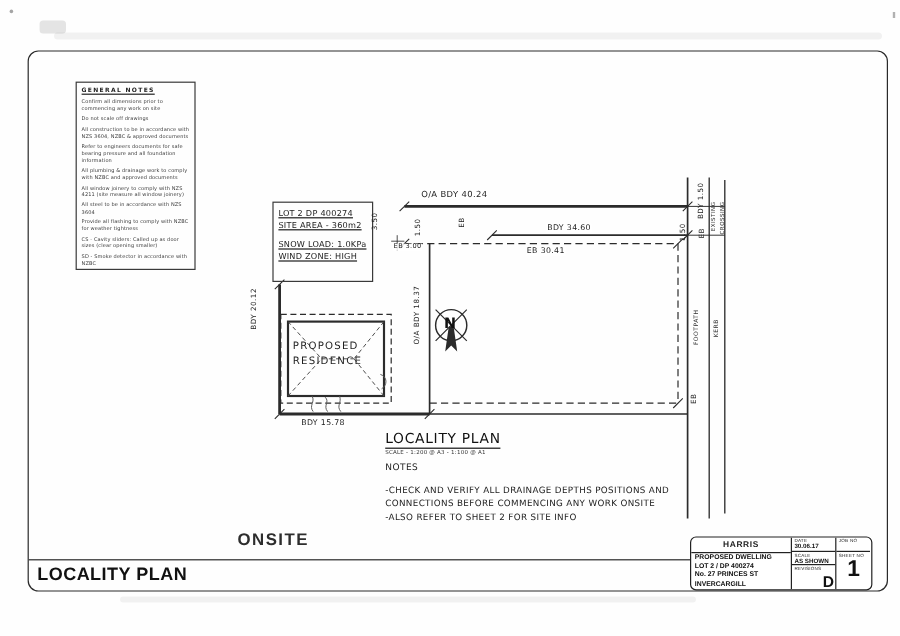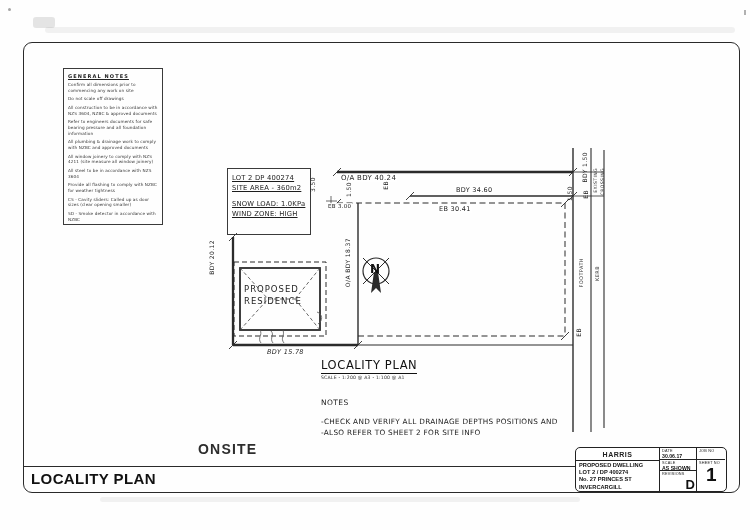--- a/index.html
+++ b/index.html
@@ -118,25 +118,25 @@
   </div>
 
   <div class="abs site-box">
     <div class="site-line">LOT 2 DP 400274</div>
     <div class="site-line">SITE AREA - 360m2</div>
     <div class="site-gap"></div>
     <div class="site-line">SNOW LOAD: 1.0KPa</div>
     <div class="site-line">WIND ZONE: HIGH</div>
   </div>
 
-  <div class="abs dim" style="left:340px;top:158px;font-size:7px;margin-top:16px;">O/A BDY 40.24</div>
+  <div class="abs dim" style="left:350px;top:158px;font-size:7px;">O/A BDY 40.24</div>
   <div class="abs dim" style="left:455px;top:186px;">BDY 34.60</div>
   <div class="abs dim" style="left:438px;top:205px;">EB 30.41</div>
   <div class="abs dim dim-sm" style="left:327px;top:203px;">EB 3.00</div>
-  <div class="abs dim" style="left:266px;top:348px;font-style:italic;">BDY 15.78</div>
+  <div class="abs dim" style="left:250px;top:348px;">BDY 15.78</div>
 
   <div class="abs vtext" style="left:208px;top:240px;">BDY 20.12</div>
   <div class="abs vtext" style="left:344px;top:238px;">O/A BDY 18.37</div>
   <div class="abs vtext dim-sm" style="left:309px;top:177px;">3.50</div>
   <div class="abs vtext dim-sm" style="left:345px;top:182px;">1.50</div>
   <div class="abs vtext dim-sm" style="left:382px;top:181px;">EB</div>
   <div class="abs vtext dim-sm" style="left:581px;top:152px;">BDY 1.50</div>
   <div class="abs vtext dim-sm" style="left:566px;top:186px;">1.50</div>
   <div class="abs vtext dim-sm" style="left:582px;top:190px;">EB</div>
   <div class="abs vtext dim-sm" style="left:575px;top:328px;">EB</div>
@@ -149,22 +149,23 @@
   <div class="abs res-label" style="left:244px;top:284px;">
     <div>PROPOSED</div>
     <div>RESIDENCE</div>
   </div>
 
   <div class="abs north-n" style="left:370px;top:262px;">N</div>
 
   <div class="abs" style="left:321px;top:354px;">
     <span class="lp-title" style="display:inline-block;">LOCALITY PLAN</span>
     <div class="lp-scale" style="margin-top:1px;">SCALE - 1:200 @ A3 - 1:100 @ A1</div>
-    <div class="lp-notes-t" style="margin-top:18px;">NOTES</div>
+    <div class="lp-notes-t" style="margin-top:5px;">NOTES</div>
     <div class="lp-note" style="margin-top:10px;">-CHECK AND VERIFY ALL DRAINAGE DEPTHS POSITIONS AND</div>
+    <div class="lp-note" style="margin-top:2px;">CONNECTIONS BEFORE COMMENCING ANY WORK ONSITE</div>
     <div class="lp-note" style="margin-top:2px;">-ALSO REFER TO SHEET 2 FOR SITE INFO</div>
   </div>
 
   <div class="abs prelim" style="left:198px;top:441px;">ONSITE</div>
   <div class="abs sheet-name" style="left:31px;top:470px;">LOCALITY PLAN</div>
 
   <div class="abs tblock">
     <div class="tb-col tb-col-left">
       <div class="tb-client">HARRIS</div>
       <div class="tb-project">

